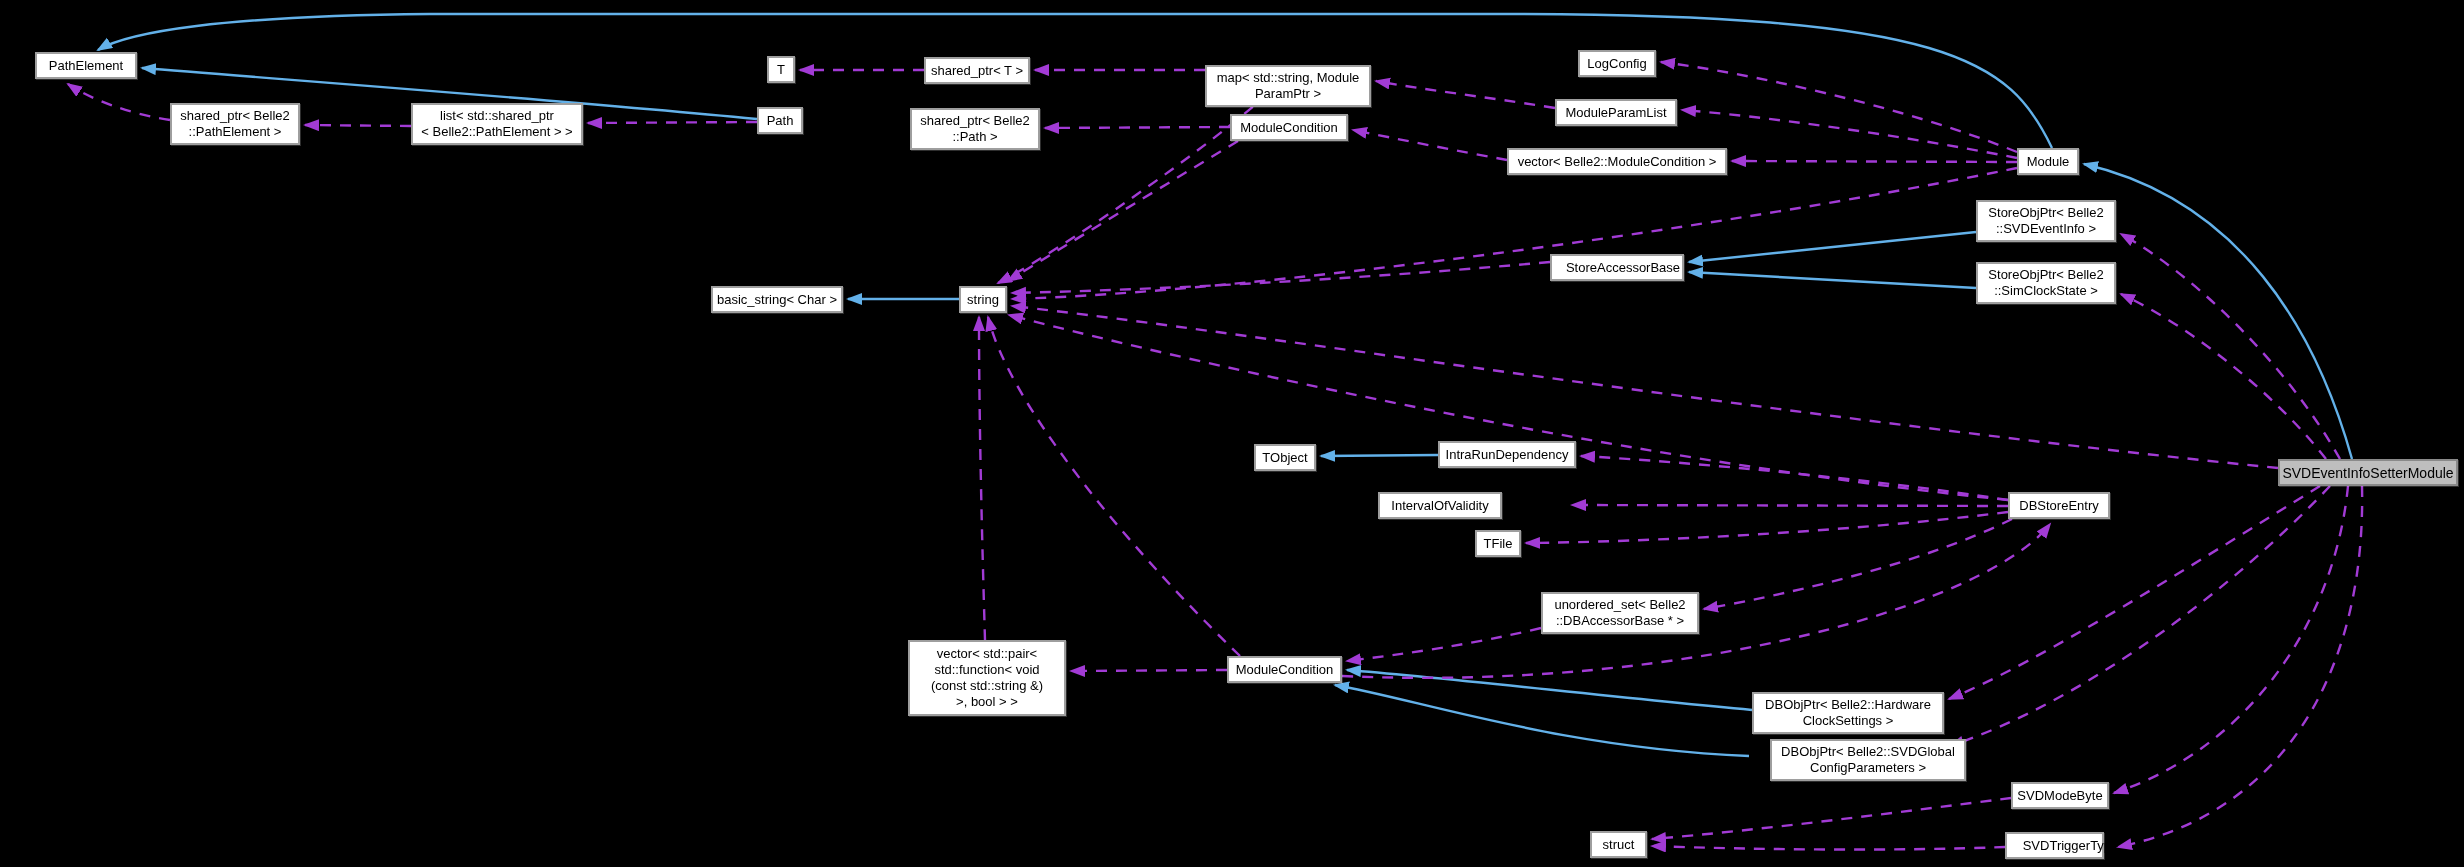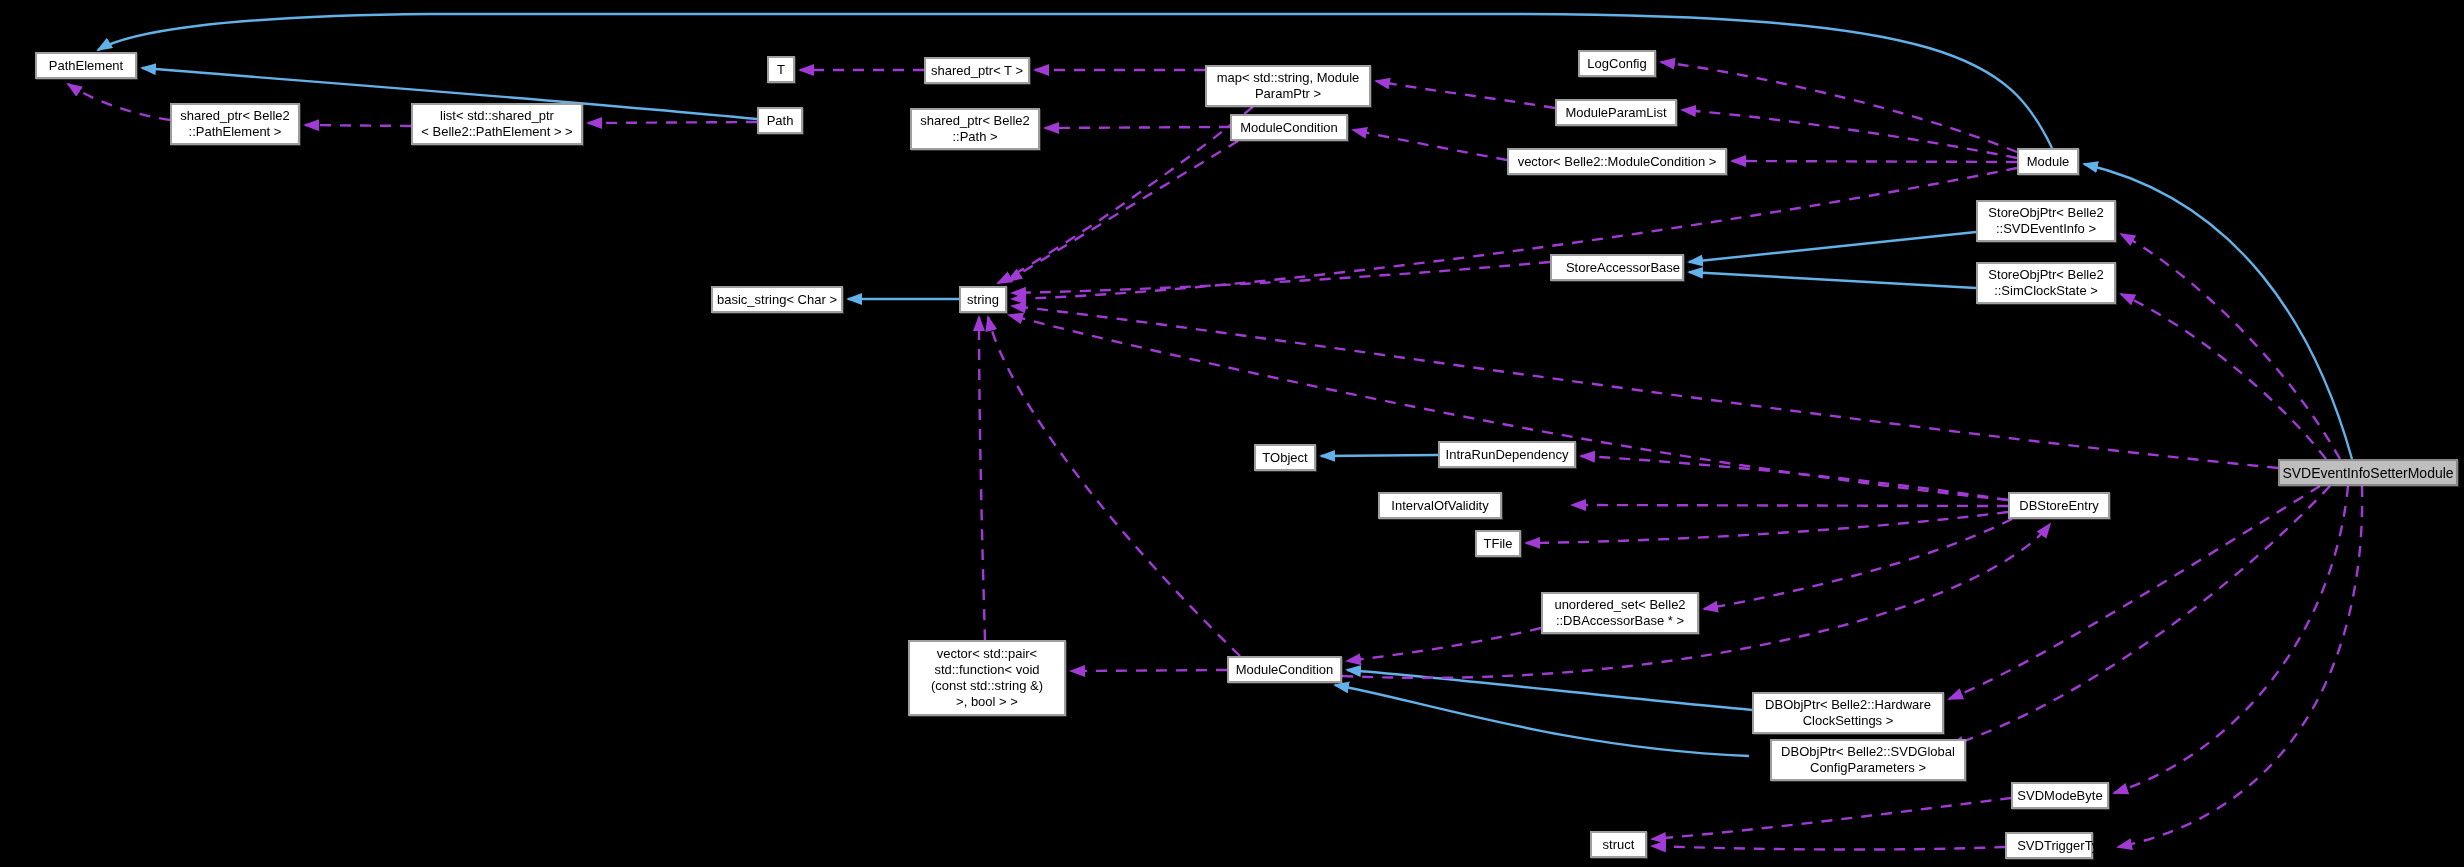--- a/index.html
+++ b/index.html
@@ -108,16 +108,16 @@
 std::function&lt; void
 (const std::string &amp;)
 &gt;, bool &gt; &gt;</div>
       <div class="node" style="left: 1227px; top: 656px; width: 115px; min-height: 27px;">ModuleCondition</div>
       <div class="node" style="left: 1752px; top: 692px; width: 192px; min-height: 42px;">DBObjPtr&lt; Belle2::Hardware
 ClockSettings &gt;</div>
       <div class="node" style="left: 1749px; top: 739px; width: 196px; min-height: 42px; margin-left: 21px;">DBObjPtr&lt; Belle2::SVDGlobal
 ConfigParameters &gt;</div>
       <div class="node" style="left: 2011px; top: 782px; width: 98px; min-height: 27px;">SVDModeByte</div>
       <div class="node" style="left: 1590px; top: 831px; width: 57px; min-height: 27px;">struct</div>
-      <div class="node" style="left: 2005px; top: 832px; width: 88px; min-height: 27px; padding-left: 36px;">SVDTriggerType</div>
+      <div class="node" style="left: 2005px; top: 832px; width: 99px; min-height: 27px; padding-left: 36px;">SVDTriggerType</div>
       <div class="node hl" style="left: 2278px; top: 459px; width: 180px; min-height: 27px;">SVDEventInfoSetterModule</div>
     </div>
 </div>
 
 </body></html>

